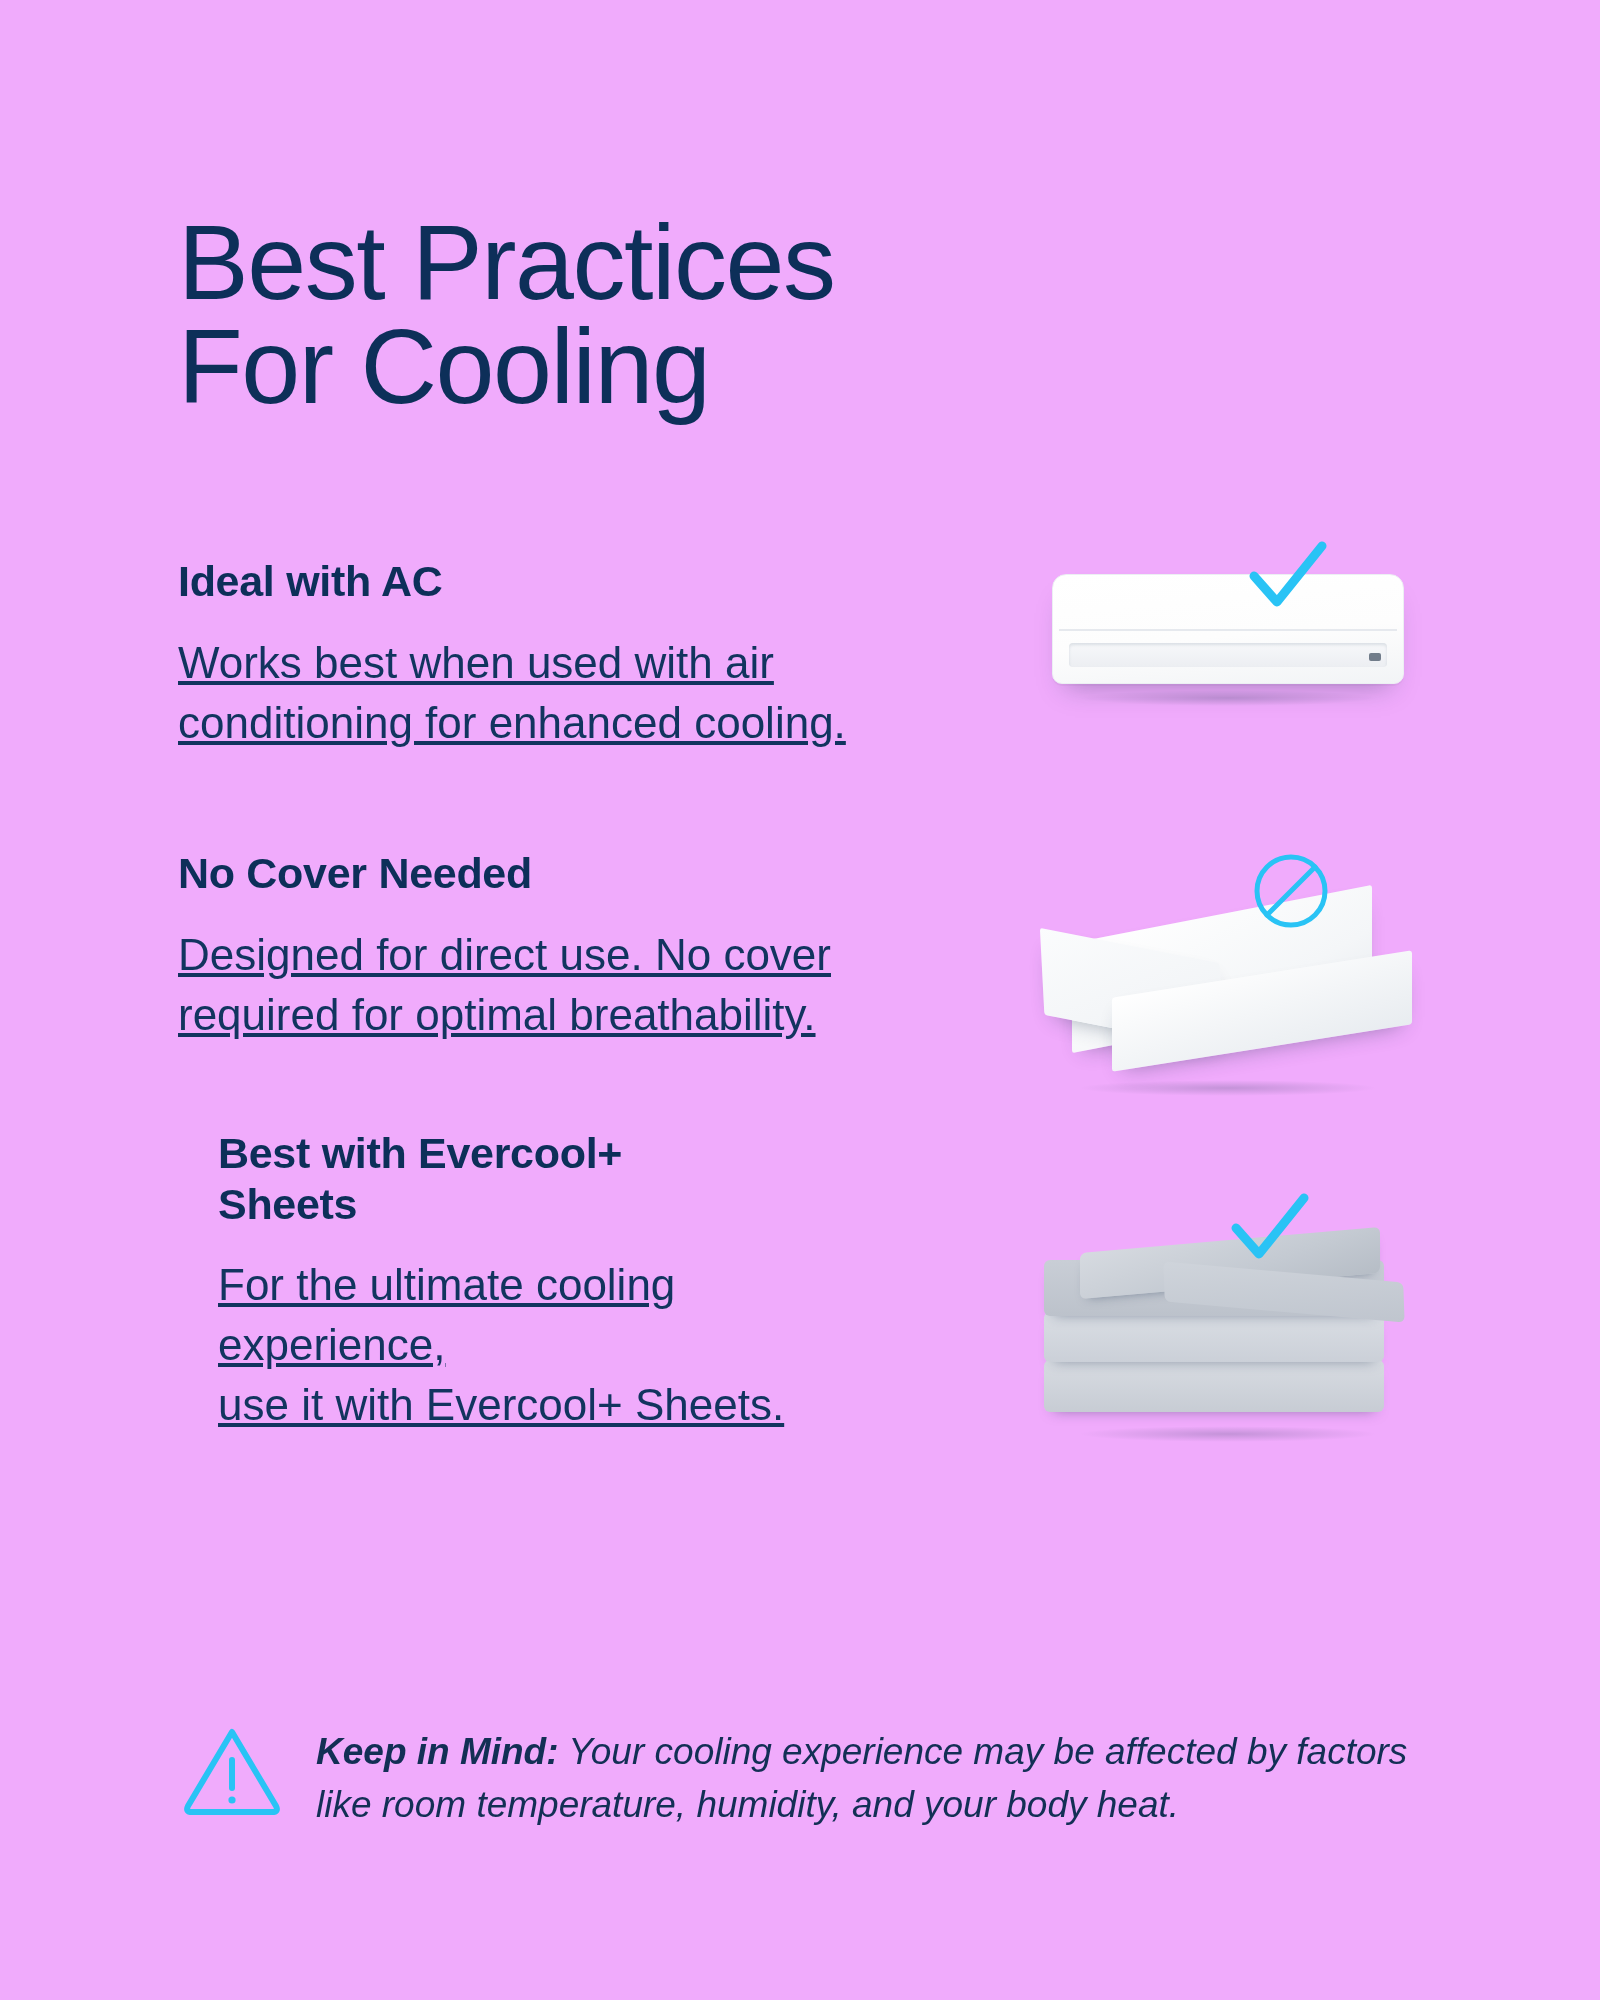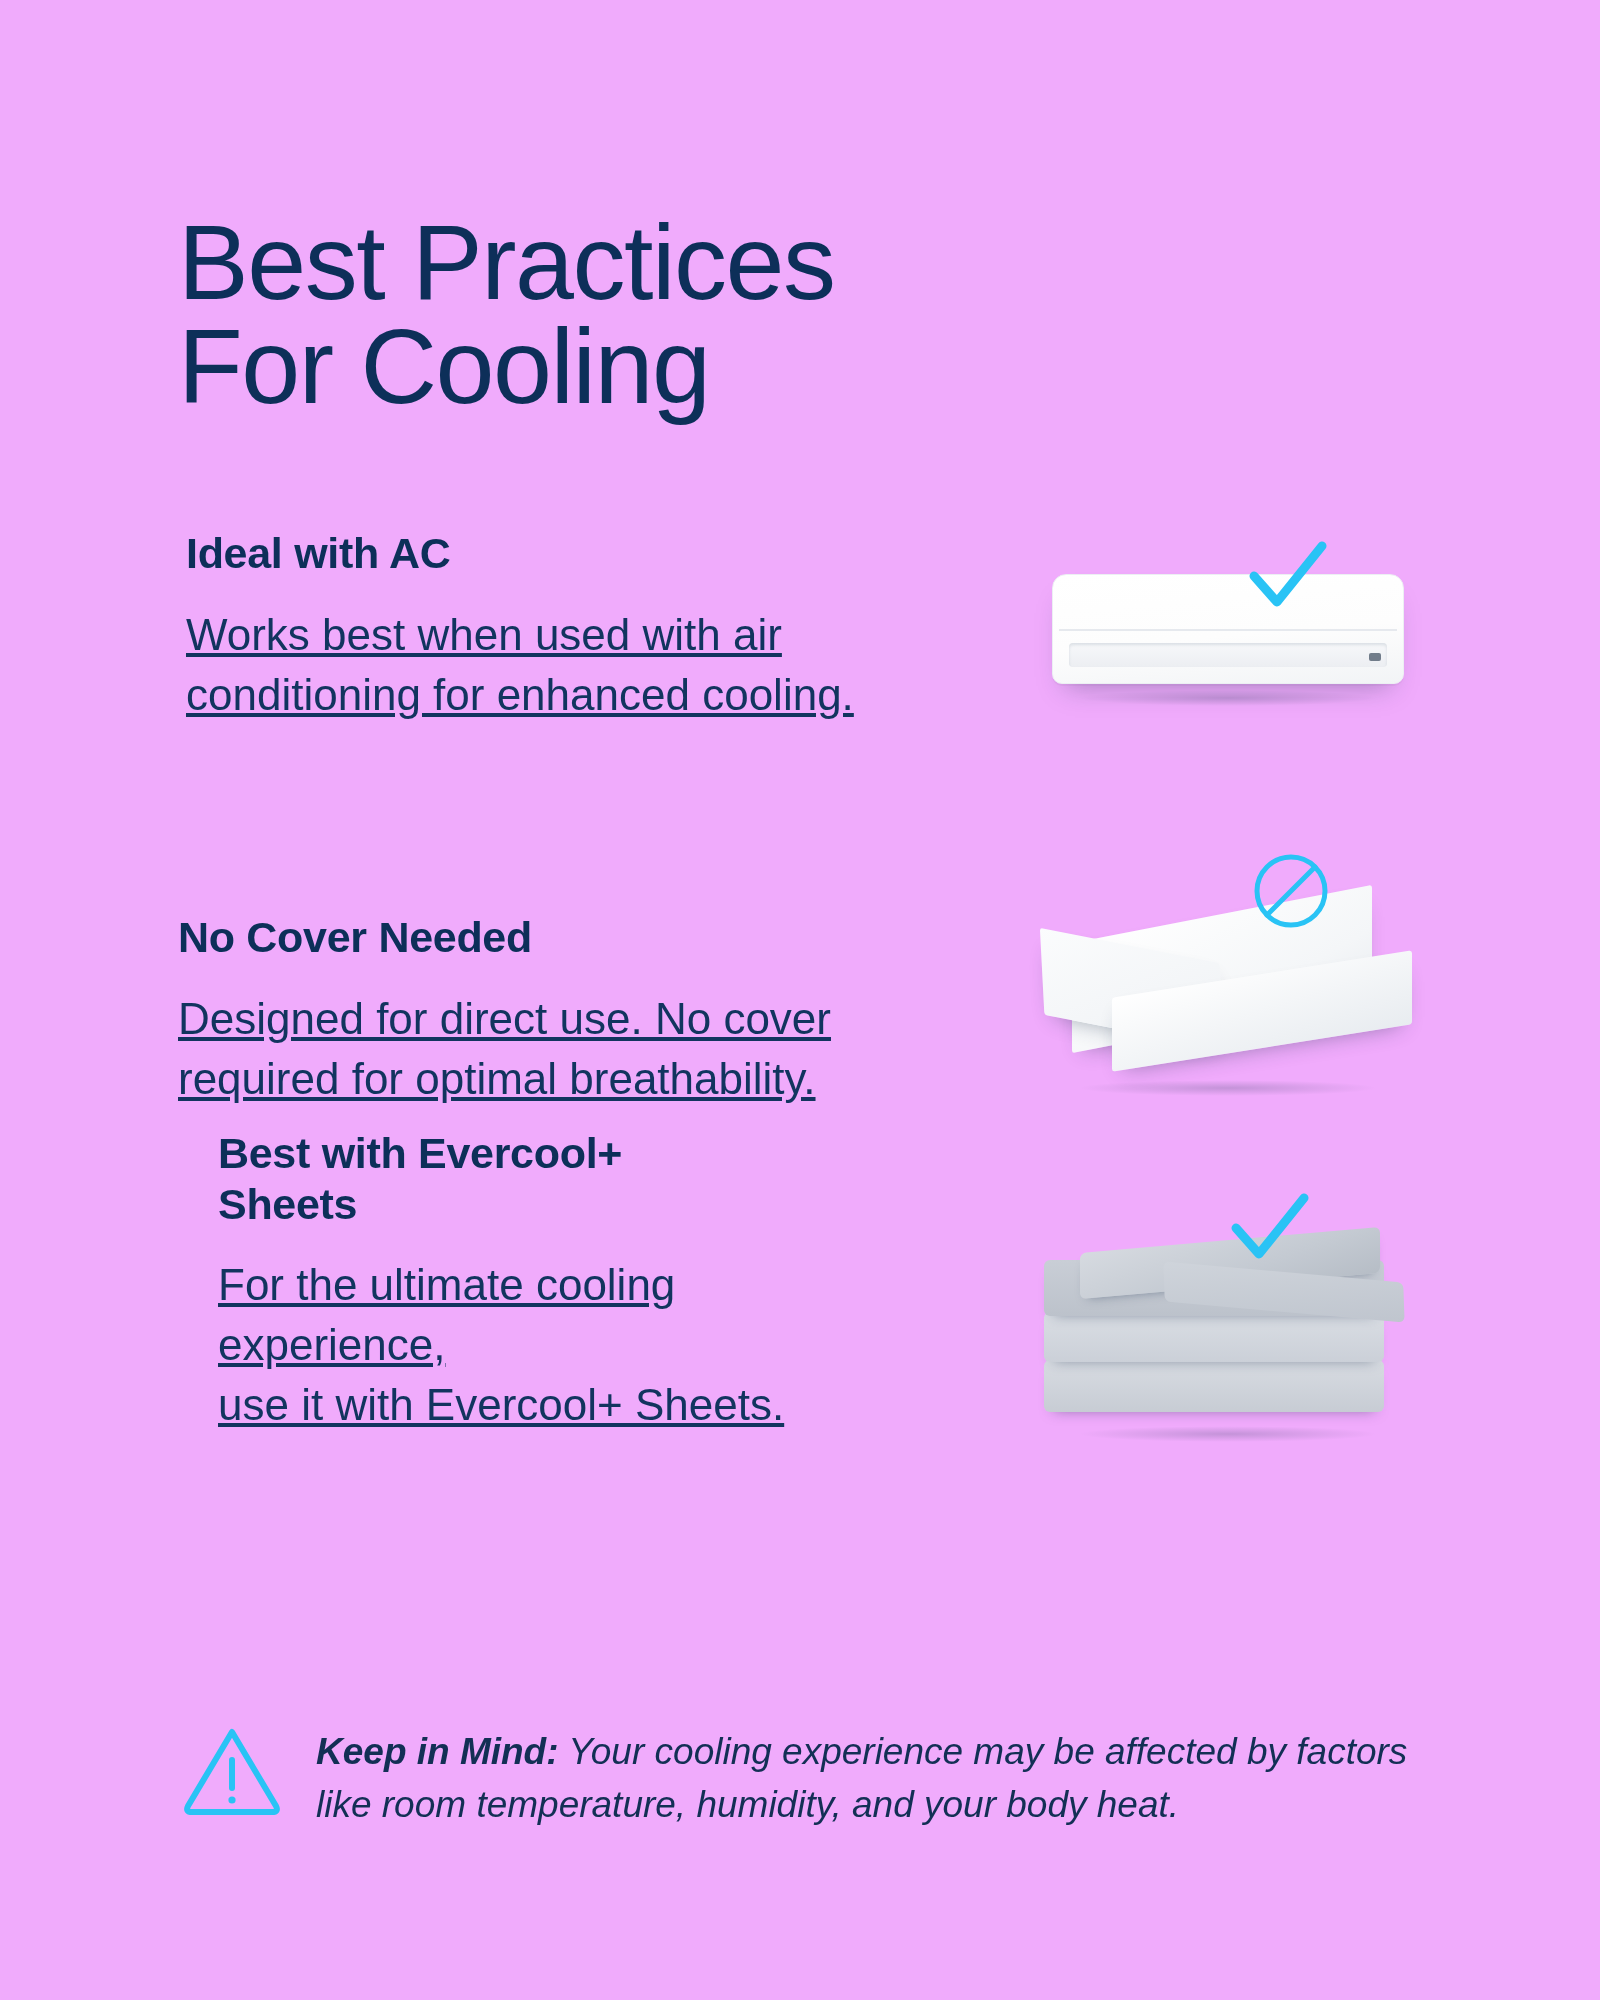--- a/index.html
+++ b/index.html
@@ -56,22 +56,22 @@
   .feature p {
     margin: 0;
     font-size: 44px;
     line-height: 1.36;
     font-weight: 400;
     color: #12345f;
     white-space: pre-line;
     text-decoration: underline;
   }
 
-  #feature-0 { top: 528px; margin-left: 8px; }
-  #feature-1 { top: 912px; }
+  #feature-0 { top: 556px; }
+  #feature-1 { top: 848px; }
   #feature-2 { top: 1128px; margin-left: 40px; }
 
   
   .art {
     position: absolute;
     right: 148px;
     width: 420px;
     height: 220px;
   }
   #art-0 { top: 538px; height: 180px; }

